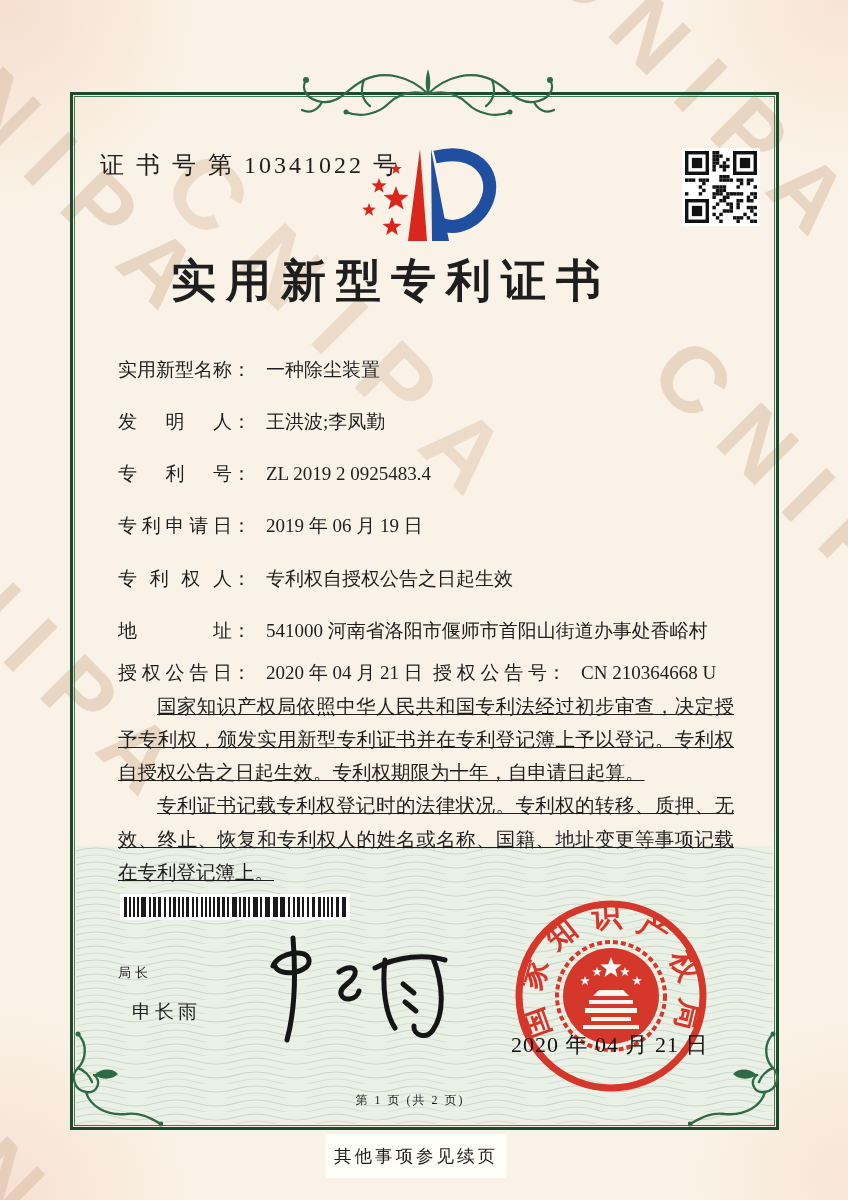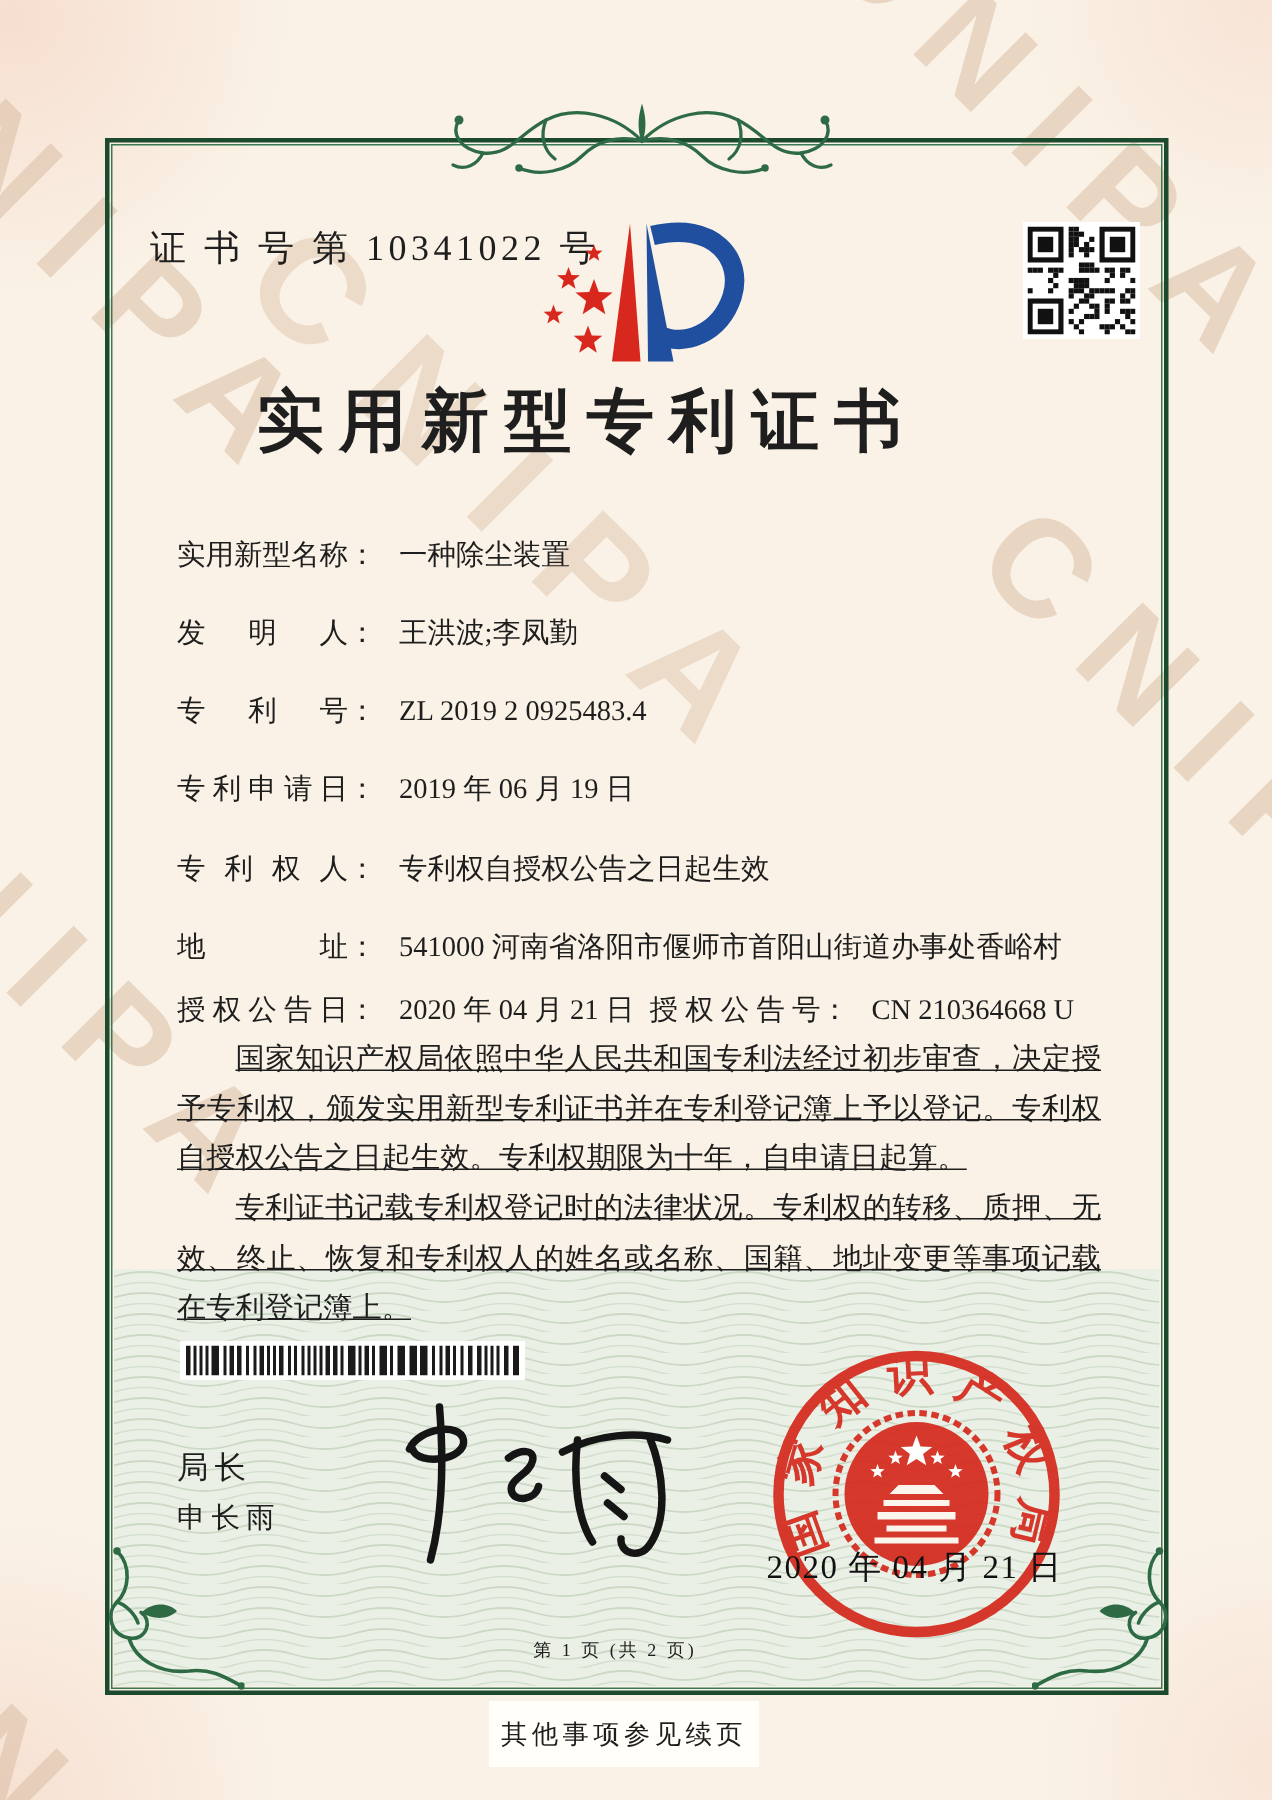--- a/index.html
+++ b/index.html
@@ -46,22 +46,22 @@
   
   .row{position:absolute;left:118px;font-size:19px;z-index:3;white-space:nowrap;}
   .lbl{display:inline-block;width:114px;text-align:justify;text-align-last:justify;vertical-align:top;}
   .val{margin-left:15px;}
   .grant2{position:absolute;left:315px;top:0;}
   
   .body-text{position:absolute;left:118px;top:690px;width:616px;z-index:3;text-decoration:underline;}
   .body-text p{margin:0;font-size:19.5px;line-height:1.70;text-align:justify;text-indent:2em;}
   
   .barcode{position:absolute;left:120px;top:894px;background:#fff;padding:3px 4px;z-index:5;line-height:0;}
-  .director-title{position:absolute;left:118px;top:964px;font-size:21px;letter-spacing:4px;z-index:5;}
-  .director-name{position:absolute;left:118px;top:999px;font-size:19px;letter-spacing:4px;z-index:5;}
+  .director-title{position:absolute;left:118px;top:964px;font-size:13px;letter-spacing:4px;z-index:5;}
+  .director-name{position:absolute;left:132px;top:999px;font-size:19px;letter-spacing:4px;z-index:5;}
   .signature{position:absolute;left:233px;top:928px;z-index:5;}
   .seal{position:absolute;left:505px;top:896px;z-index:5;}
   .seal-date{position:absolute;left:511px;top:1030px;font-size:22px;letter-spacing:1px;color:#111;z-index:6;white-space:nowrap;}
   .page-info{position:absolute;left:70px;top:1092px;width:680px;text-align:center;font-size:12px;letter-spacing:2px;z-index:5;font-family:Liberation Serif, serif;}
   .note-box{position:absolute;left:326px;top:1134px;width:180px;height:44px;background:#fffef9;
     text-align:center;line-height:44px;font-size:17.5px;letter-spacing:3px;z-index:3;}
 </style>
 </head>
 <body>
 

